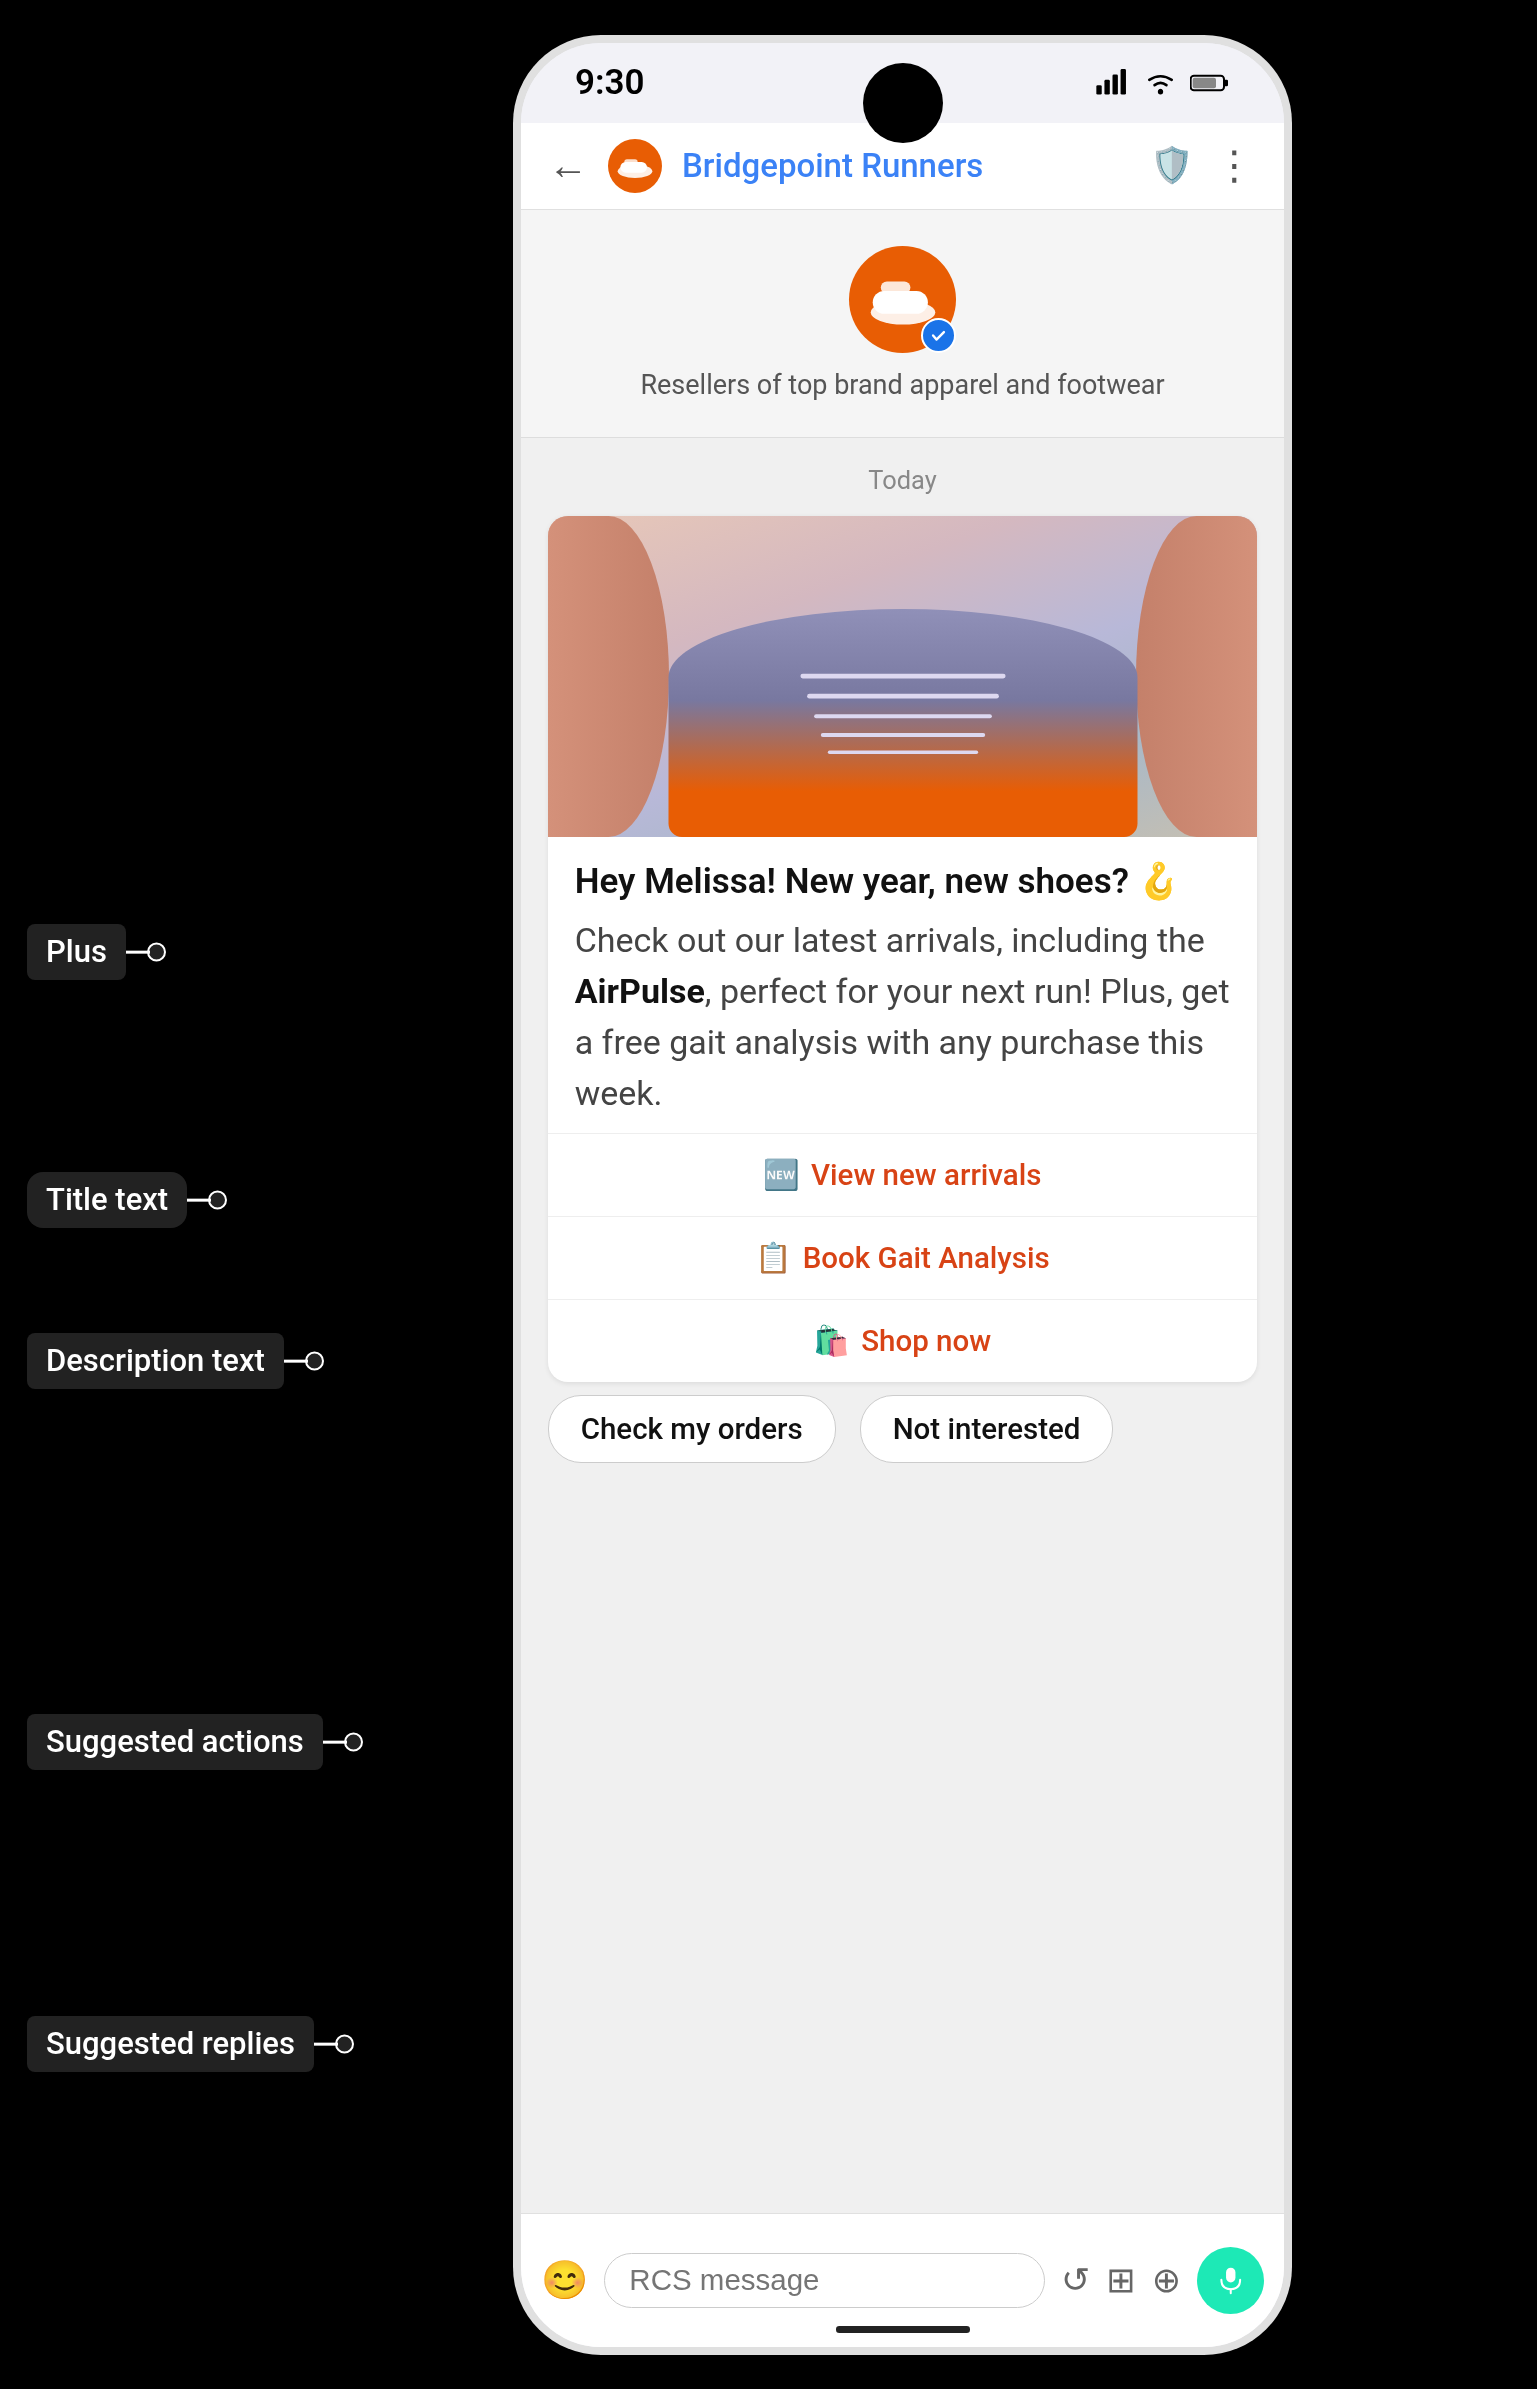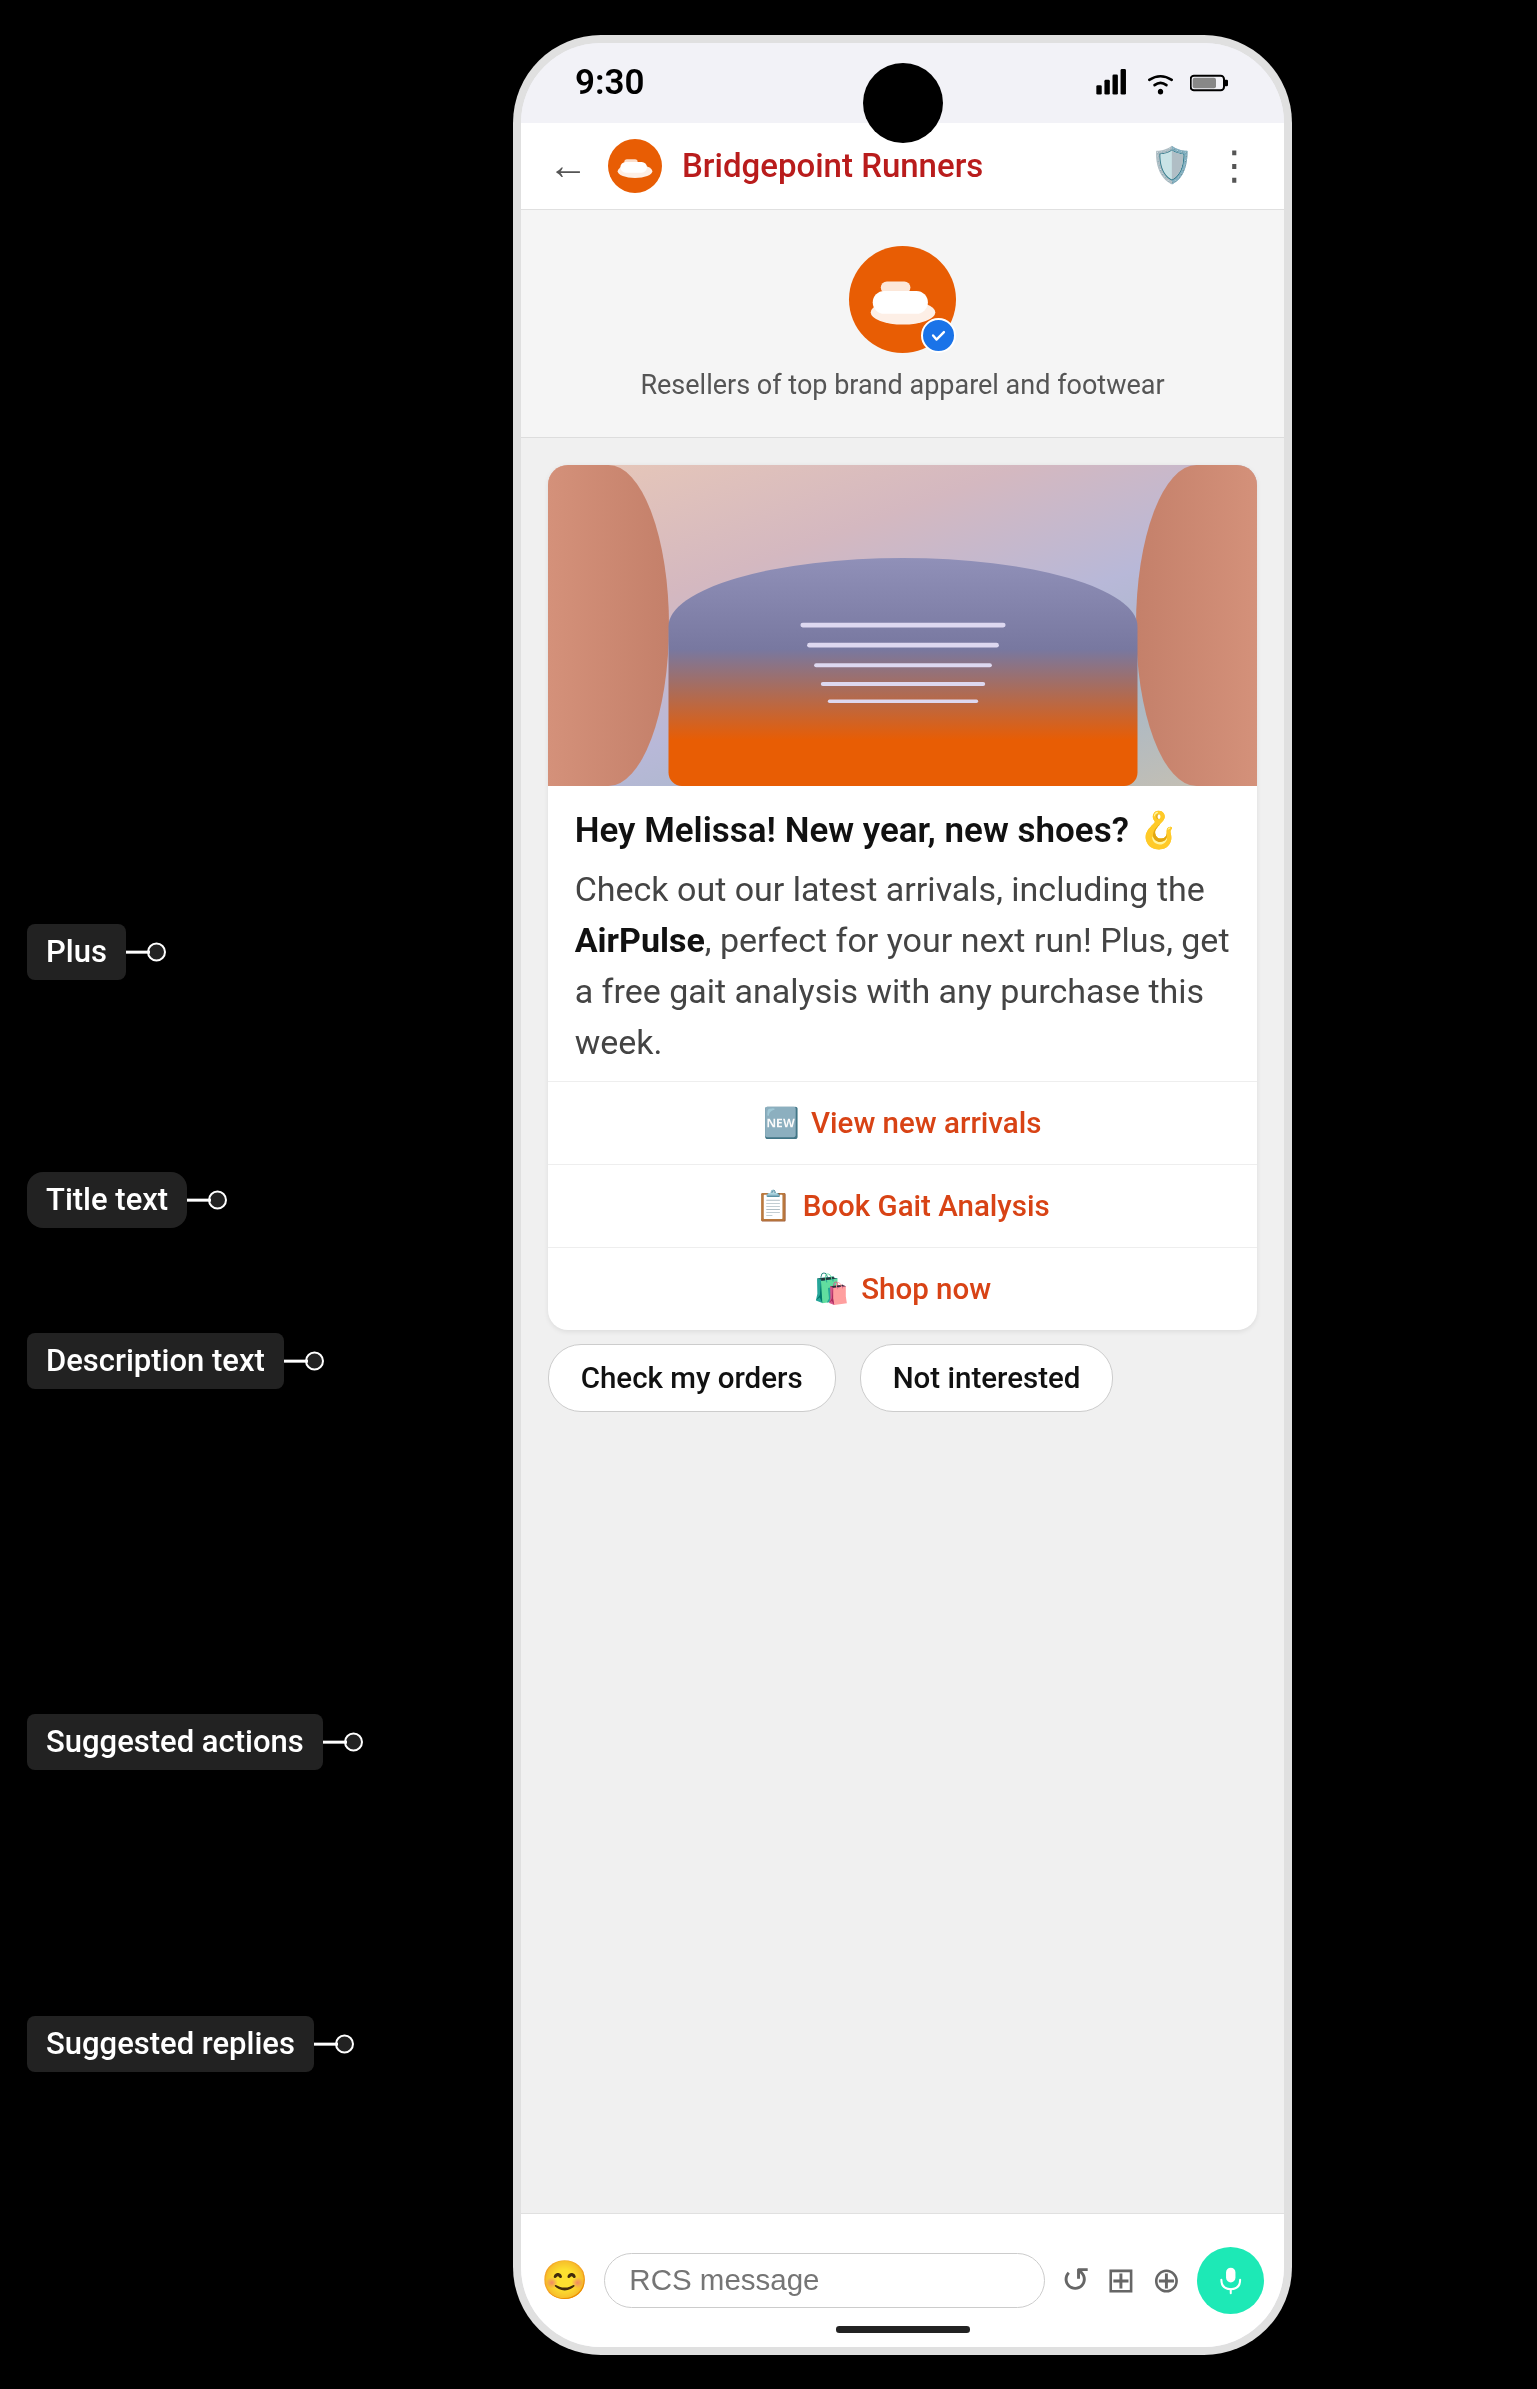--- a/index.html
+++ b/index.html
@@ -138,21 +138,21 @@
       overflow: hidden;
       flex-shrink: 0;
     }
     .header-avatar svg {
       width: 40px; height: 40px;
     }
     .header-title {
       flex: 1;
       font-size: 33px;
       font-weight: 500;
-      color: #b91c1c;
+      color: #3b82f6;
     }
     .header-shield {
       font-size: 35px;
       color: #555;
     }
     .header-more {
       font-size: 40px;
       color: #555;
       letter-spacing: 2.7px;
     }
@@ -457,20 +457,21 @@
         <div class="verified-badge">
           <svg width="19" height="19" viewBox="0 0 28 28">
             <polyline points="6,14 11,20 22,9" stroke="white" stroke-width="3.5" fill="none" stroke-linecap="round" stroke-linejoin="round"></polyline>
           </svg>
         </div>
       </div>
       <span class="profile-description">Resellers of top brand apparel and footwear</span>
     </div>
 
     <div class="chat-area">
+      <div class="date-divider">Today</div>
 
       <div class="message-card">
 
         <div class="card-media">
           <div class="shoe-bg"></div>
           <div class="shoe-hands-left"></div>
           <div class="shoe-hands-right"></div>
           <div class="shoe-body"></div>
 
           <svg style="position:absolute;bottom:54px;left:50%;transform:translateX(-50%);width:402px;height:147px;" viewBox="0 0 600 220">

